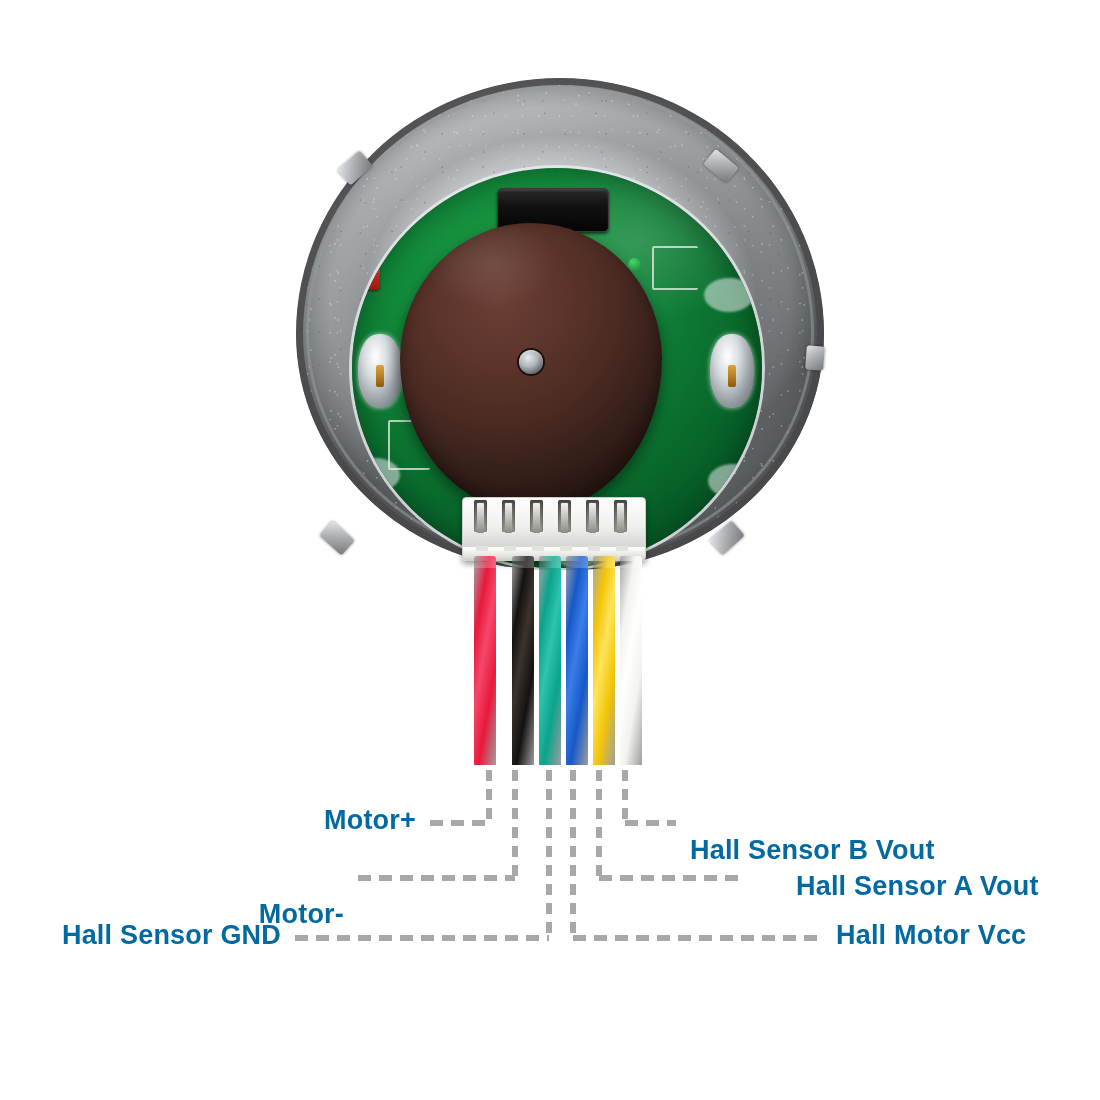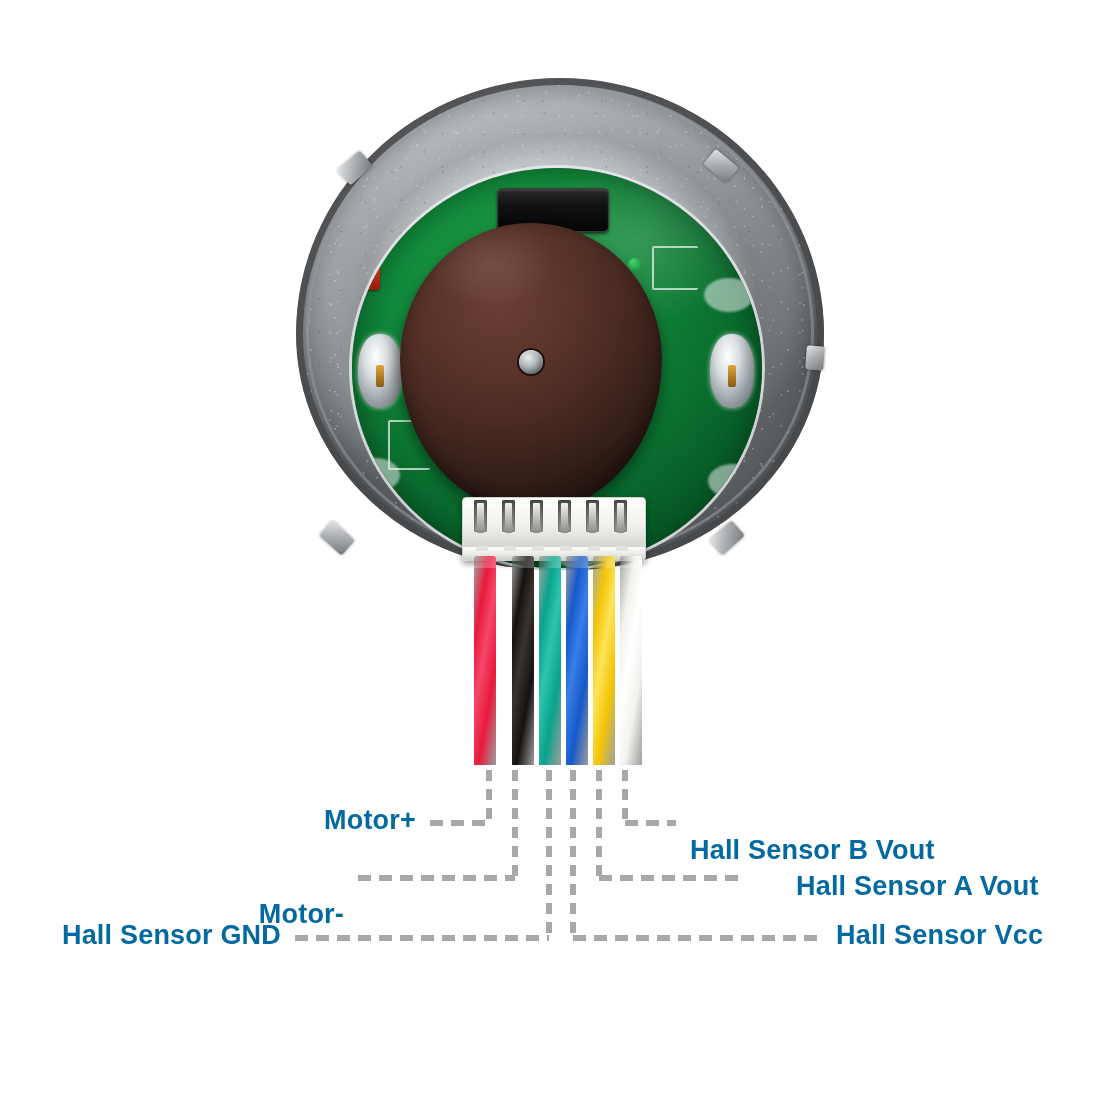--- a/index.html
+++ b/index.html
@@ -261,18 +261,18 @@
       <div class="dash-h" style="left: 573px; top: 935px; width: 249px;"></div>
       <div class="dash-v" style="left: 596px; top: 770px; height: 108px;"></div>
       <div class="dash-h" style="left: 599px; top: 875px; width: 141px;"></div>
       <div class="dash-v" style="left: 622px; top: 770px; height: 53px;"></div>
       <div class="dash-h" style="left: 625px; top: 820px; width: 51px;"></div>
     </div>
   <div id="label-layer">
       <div class="lbl" style="top: 805px; right: 684px;">Motor+</div>
       <div class="lbl" style="top: 860px; right: 756px; margin-top: 39px;">Motor-</div>
       <div class="lbl" style="top: 920px; right: 819px;">Hall Sensor GND</div>
-      <div class="lbl" style="top: 920px; left: 836px;">Hall Sensor Vcc</div>
+      <div class="lbl" style="top: 920px; left: 836px;">Hall Motor Vcc</div>
       <div class="lbl" style="top: 860px; left: 796px; margin-top: 11px;">Hall Sensor A Vout</div>
       <div class="lbl" style="top: 835px; left: 690px;">Hall Sensor B Vout</div>
     </div>
 
 </div>
 
 </body></html>

